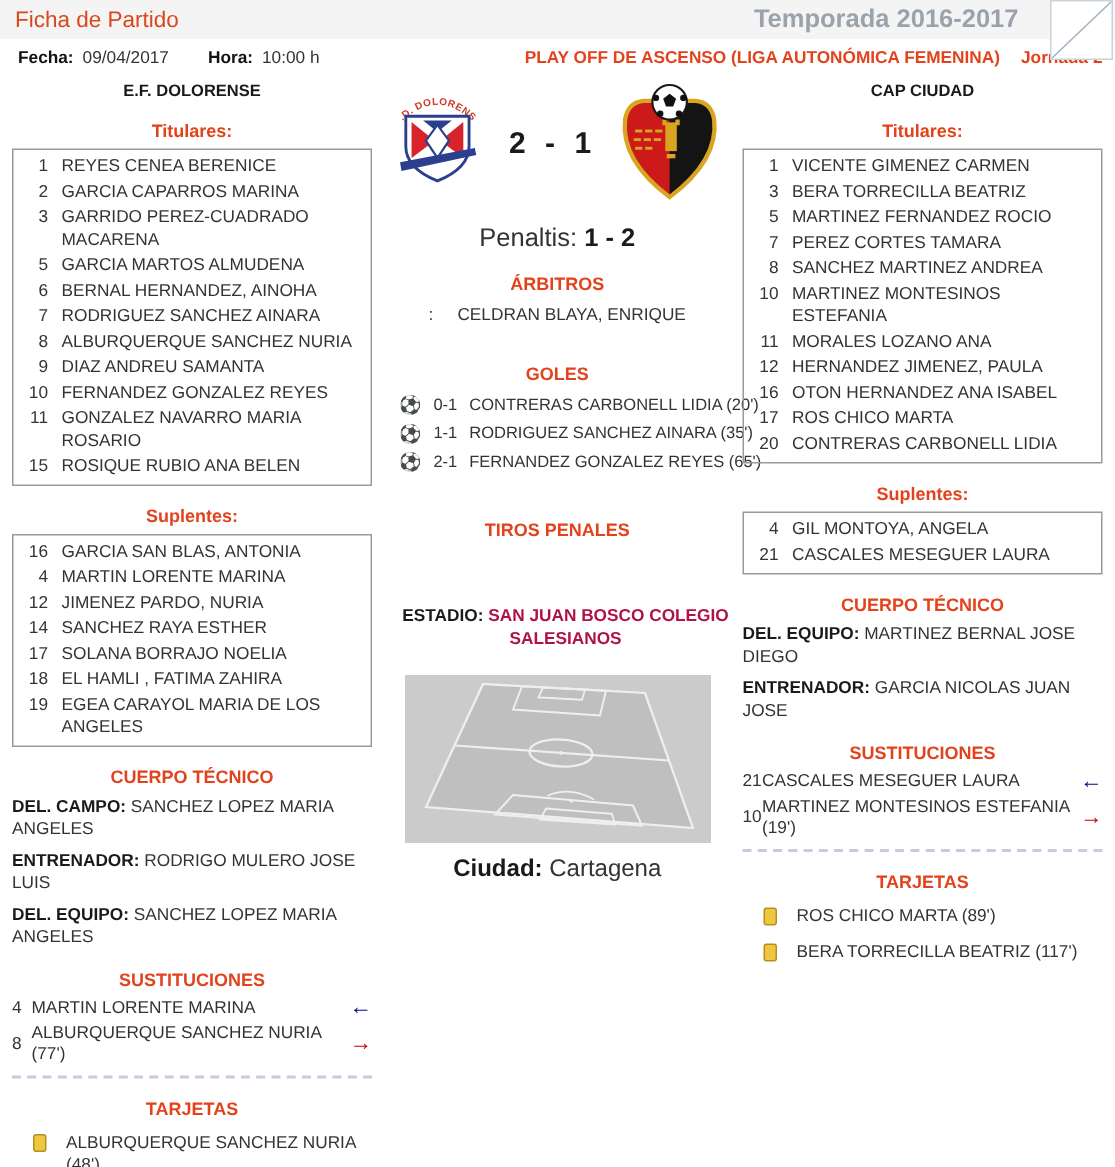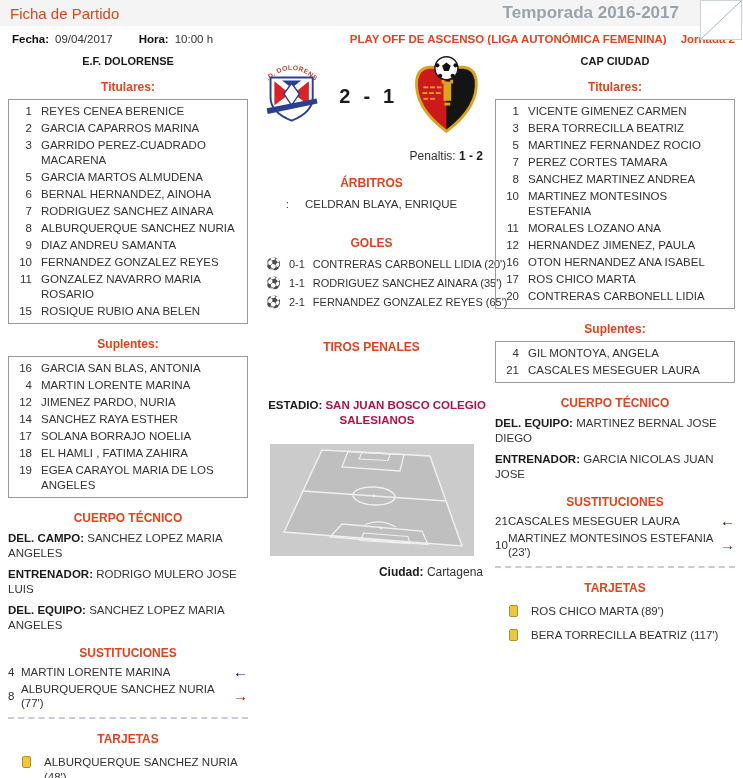--- a/index.html
+++ b/index.html
@@ -38,33 +38,33 @@
   .sub-name { flex:1; min-width:0; padding-right:4px; }
   .sub-arrow { font-size:15px; font-weight:bold; flex-shrink:0; }
   .arr-in { color:#00008b; } .arr-out { color:#c70000; }
   .dashed { border-bottom:2px dashed #c6cbdf; margin:7px 0 0; }
   .card-row { display:flex; align-items:flex-start; margin:9px 0 9px 14px; line-height:15px; }
   .ycard { width:9px; height:12px; background:#f0c63e; border:1px solid #b39020; border-radius:2px;
            margin-right:13px; margin-top:1px; flex-shrink:0; }
   
   .score-row { display:flex; align-items:flex-start; justify-content:center; gap:16px; margin-top:6px; }
   .score { font-weight:bold; font-size:20px; color:#1a1a1a; display:flex; gap:13px; margin-top:32px; }
-  .penaltis { text-align:right; margin-top:12px; font-size:12px; }
+  .penaltis { text-align:center; margin-top:12px; font-size:17px; }
   .penaltis b { color:#1a1a1a; }
   .referee-row { display:flex; justify-content:center; gap:16px; margin-top:8px; }
   .goals { margin-top:4px; }
   .goal-row { display:flex; align-items:center; gap:8px; line-height:19px; padding-left:6px;
               white-space:nowrap; font-size:11px; }
   .ball { font-size:12px; color:#111; }
   .sec-tiros { margin-top:28px; }
   .estadio { margin:44px auto 0; width:234px; text-align:center; line-height:15px;
              font-weight:bold; color:#1a1a1a; }
   .estadio-val { color:#b11245;margin-top:25px; }
   .fieldwrap { margin:16px auto 0; width:204px; height:112px; }
-  .ciudad { text-align:right; margin-top:9px; font-size:12px; }
+  .ciudad { text-align:center; margin-top:9px; font-size:16px; }
   .ciudad .lab { font-weight:bold; color:#1a1a1a; }
 </style>
 </head>
 <body>
 
 <div class="topbar">
   <span class="page-title">Ficha de Partido</span>
   <span class="season">Temporada 2016-2017</span>
 </div>
 <div class="imgbox">
@@ -447,21 +447,21 @@
     <div>
 
         <div class="sub-row">
           <span class="sub-num">21</span>
           <span class="sub-name">CASCALES MESEGUER LAURA</span>
           <span class="sub-arrow arr-in">←</span>
         </div>
 
         <div class="sub-row">
           <span class="sub-num">10</span>
-          <span class="sub-name">MARTINEZ MONTESINOS ESTEFANIA (23')</span>
+          <span class="sub-name">MARTINEZ MONTESINOS ESTEFANIA (19')</span>
           <span class="sub-arrow arr-out">→</span>
         </div>
       </div>
     <div class="dashed"></div>
 
     <div class="sec">TARJETAS</div>
     <div>
 
         <div class="card-row">
           <span class="ycard"></span>

